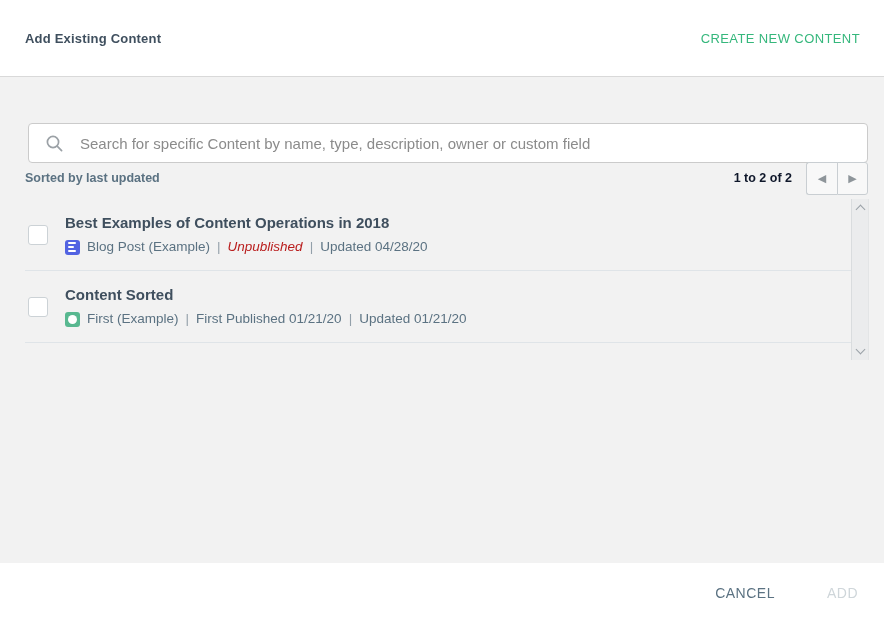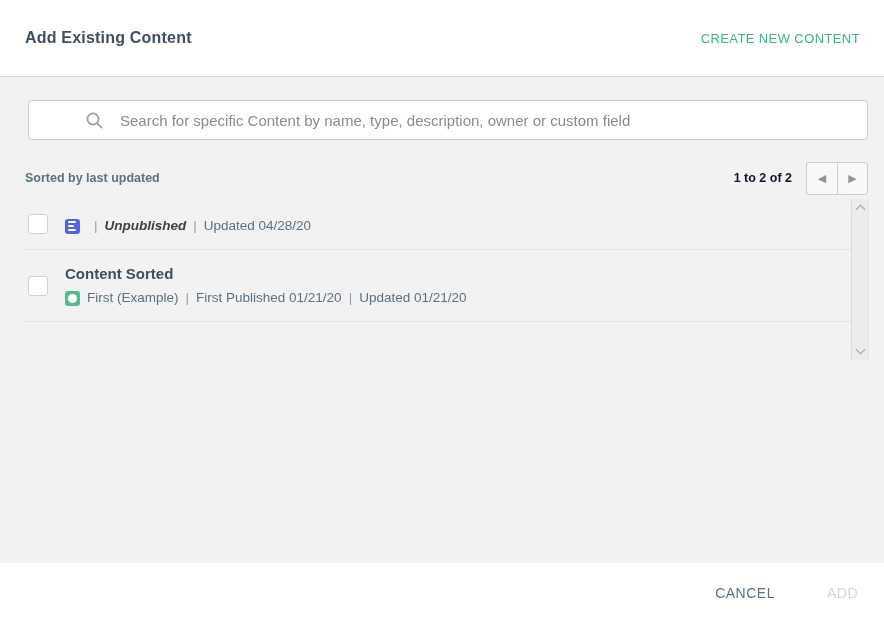--- a/index.html
+++ b/index.html
@@ -22,21 +22,21 @@
     box-sizing: border-box;
     display: flex;
     align-items: center;
     justify-content: space-between;
     padding: 0 24px 0 25px;
     border-bottom: 1px solid #d9d9d9;
     background: #ffffff;
   }
   .modal-title {
     margin: 0;
-    font-size: 16px;
+    font-size: 13px;
     font-weight: bold;
     color: #3f4f5e;
     letter-spacing: 0.2px;
   }
   .create-new {
     font-size: 13px;
     font-weight: normal;
     color: #35b77c;
     letter-spacing: 0.4px;
     cursor: pointer;
@@ -50,26 +50,25 @@
     box-sizing: border-box;
     background: #f2f2f2;
   }
 
   .search-box {
     display: flex;
     align-items: center;
     box-sizing: border-box;
     margin: 0 16px 0 28px;
     position: relative;
-    top: 23px;
+    top: 46px;
     height: 40px;
     background: #ffffff;
     border: 1px solid #cbcbcb;
     border-radius: 4px;
-    padding-left: 40px;
   }
   .search-icon {
     display: inline-flex;
     margin: 0 16px 0 16px;
     flex: 0 0 auto;
   }
   .search-input {
     flex: 1 1 auto;
     border: none;
     outline: none;
@@ -166,22 +165,21 @@
     margin-top: 4px;
     line-height: 20px;
   }
   .meta-text {
     font-size: 13.5px;
     color: #5b7282;
     white-space: nowrap;
   }
   .meta-text.muted-italic {
     font-style: italic;
-    color: #404040;
-    font-weight: bold;
+    color: #b91c1c;
   }
   .sep {
     font-size: 13.5px;
     color: #93a0aa;
     margin: 0 7px;
   }
   .type-icon {
     width: 15px;
     height: 15px;
     border-radius: 3px;
@@ -299,26 +297,28 @@
           </button>
         </div>
       </div>
     </div>
 
     <div class="content-list">
 
       <div class="list-row">
         <span class="checkbox"></span>
         <div class="row-content">
+          <div class="row-title">Best Examples of Content Operations in 2018</div>
           <div class="row-meta">
             <span class="type-icon icon-blog">
                 <i></i>
                 <i></i>
                 <i></i>
               </span>
+            <span class="meta-text">Blog Post (Example)</span>
             <span class="sep">|</span>
             <span class="meta-text muted-italic">Unpublished</span>
             <span class="sep">|</span>
             <span class="meta-text">Updated 04/28/20</span>
           </div>
         </div>
       </div>
 
       <div class="list-row">
         <span class="checkbox"></span>

